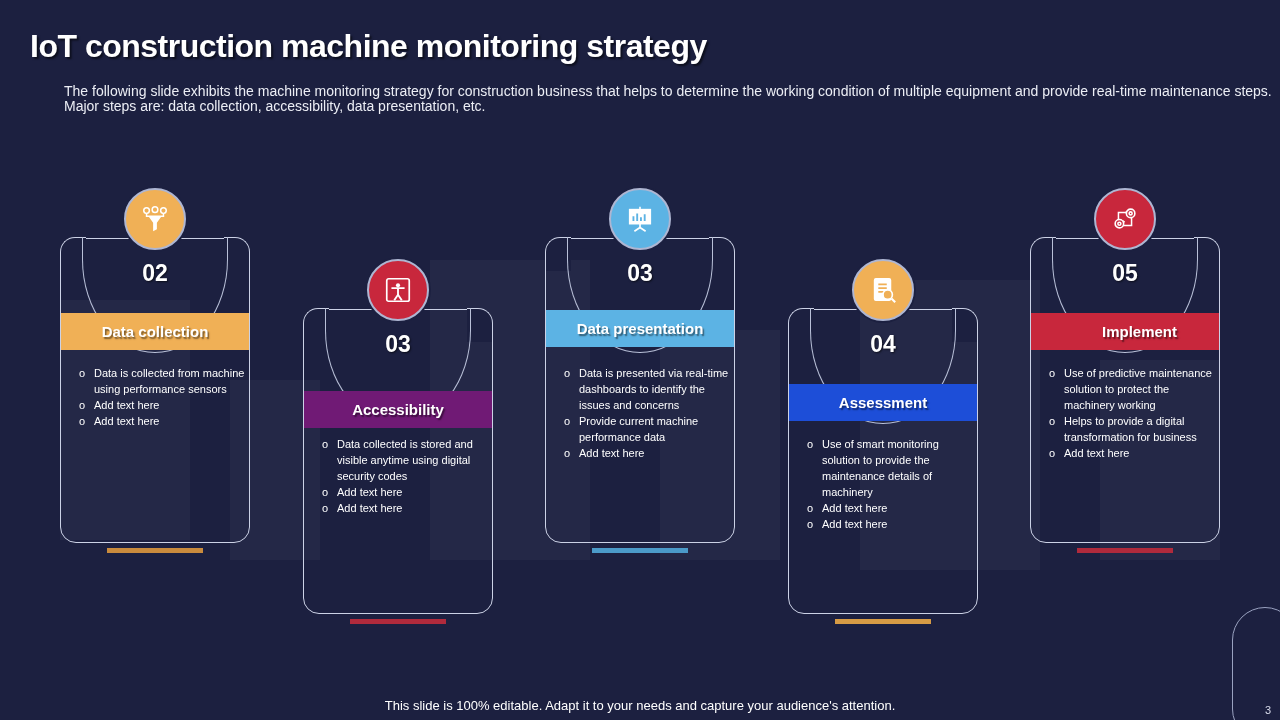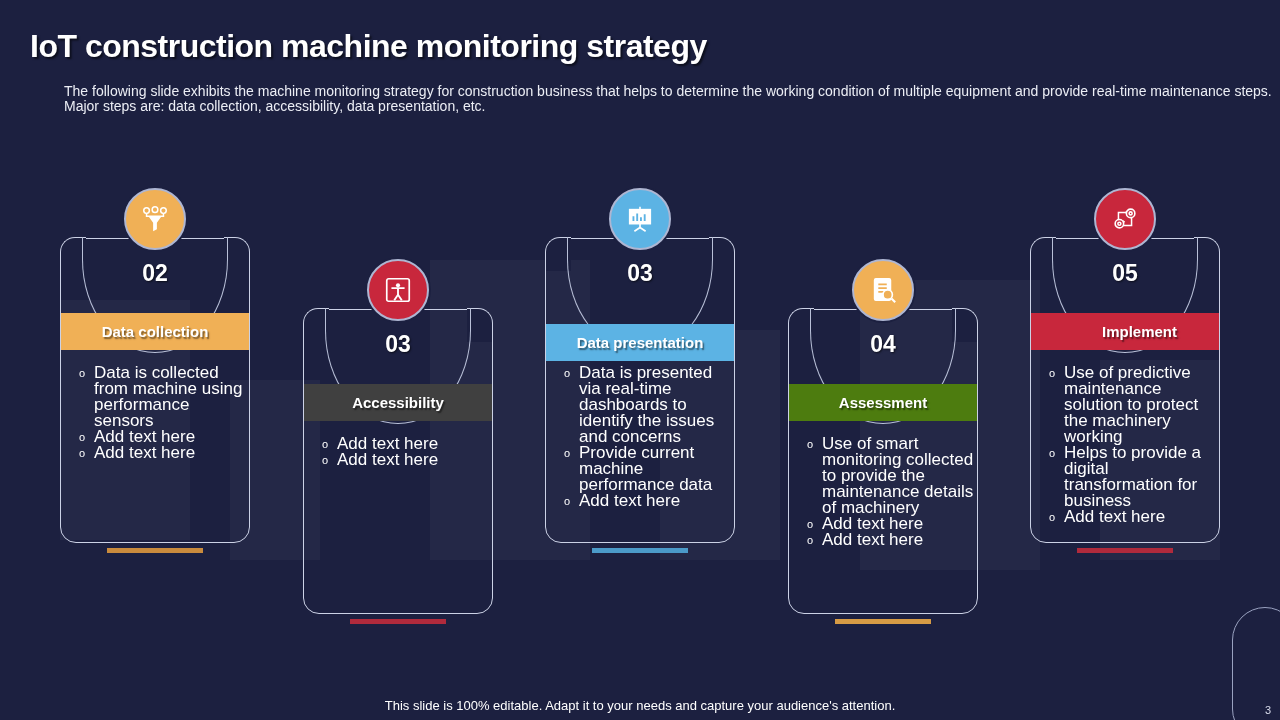--- a/index.html
+++ b/index.html
@@ -75,21 +75,21 @@
     text-shadow:1.5px 1.5px 1.5px rgba(0,0,0,.5);
     z-index:3;
   }
 
   ul.pts{
     position:absolute; left:16px; width:172px;
     list-style:none; z-index:3;
   }
   ul.pts li{
     position:relative; padding-left:18px;
-    font-size:17px; line-height:16px; color:#ffffff;
+    font-size:11px; line-height:16px; color:#ffffff;
     margin-bottom:0px;
   }
   ul.pts li::before{
     content:"o"; position:absolute; left:3px; top:-0.5px;
     font-size:11px; color:#ffffff;
   }
 
   .accent{
     position:absolute; left:47px; width:96px; height:5px;
   }
@@ -161,22 +161,23 @@
     <div class="badge" style="background:#c8273c;">
       <span>
         <svg viewBox="0 0 32 32" fill="none" stroke="#fff" stroke-width="1.8">
           <rect x="4" y="4" width="24" height="24" rx="2"></rect>
           <circle cx="16" cy="11" r="2.2" fill="#fff" stroke="none"></circle>
           <path d="M9 14h14M16 14v7M16 21l-4 6M16 21l4 6" stroke-width="2"></path>
         </svg>
       </span>
     </div>
     <div class="num">03</div>
-    <div class="hbar" style="top:125px; background:#404040;">Accessibility</div>
-    <ul class="pts" style="top:177px;">
+    <div class="hbar" style="top:132px; background:#701a75;">Accessibility</div>
+    <ul class="pts" style="top:177px;">
+      <li>Data collected is stored and visible anytime using digital security codes</li>
       <li>Add text here</li>
       <li>Add text here</li>
     </ul>
     <div class="accent" style="top:360px; background:#b02a3c;"></div>
   </div>
 
   <div class="card" style="left:545px; top:188px;">
     <div class="body-frame" style="height:305px;"></div>
     <div class="shoulder l"></div>
     <div class="shoulder r"></div>
@@ -185,21 +186,21 @@
       <span>
         <svg viewBox="0 0 32 32" fill="none" stroke="#fff" stroke-width="1.7">
           <path d="M16 3v3"></path>
           <rect x="5" y="6" width="22" height="15" fill="#fff" stroke="#fff"></rect>
           <path d="M9 18v-5M13 18v-8M17 18v-4M21 18v-7" stroke="#5cb3e4" stroke-width="2"></path>
           <path d="M16 21v4M16 25l-6 4M16 25l6 4" stroke-width="1.8"></path>
         </svg>
       </span>
     </div>
     <div class="num">03</div>
-    <div class="hbar" style="top:136px; background:#5cb3e4;">Data presentation</div>
+    <div class="hbar" style="top:122px; background:#5cb3e4;">Data presentation</div>
     <ul class="pts" style="top:177px;">
       <li>Data is presented via real-time dashboards to identify the issues and concerns</li>
       <li>Provide  current machine performance  data</li>
       <li>Add text here</li>
     </ul>
     <div class="accent" style="top:360px; background:#4b9ac9;"></div>
   </div>
 
   <div class="card" style="left:788px; top:259px;">
     <div class="body-frame" style="height:305px;"></div>
@@ -210,23 +211,23 @@
       <span>
         <svg viewBox="0 0 32 32" fill="none" stroke="#fff" stroke-width="1.6">
           <rect x="7" y="4" width="17" height="23" rx="1.5" fill="#fff" stroke="#fff"></rect>
           <path d="M11 10h9M11 14h9M11 18h6" stroke="#f0b056" stroke-width="1.8"></path>
           <circle cx="21" cy="21" r="5" fill="#f0b056" stroke="#fff" stroke-width="1.8"></circle>
           <path d="M25 25l4 4" stroke="#fff" stroke-width="2.2"></path>
         </svg>
       </span>
     </div>
     <div class="num">04</div>
-    <div class="hbar" style="top:125px; background:#4d7c0f;">Assessment</div>
-    <ul class="pts" style="top:177px;">
-      <li>Use of smart monitoring collected to provide  the maintenance details of machinery</li>
+    <div class="hbar" style="top:125px; background:#1d4ed8;">Assessment</div>
+    <ul class="pts" style="top:177px;">
+      <li>Use of smart monitoring solution to provide  the maintenance details of machinery</li>
       <li>Add text here</li>
       <li>Add text here</li>
     </ul>
     <div class="accent" style="top:360px; background:#d69b45;"></div>
   </div>
 
   <div class="card" style="left:1030px; top:188px;">
     <div class="body-frame" style="height:305px;"></div>
     <div class="shoulder l"></div>
     <div class="shoulder r"></div>

